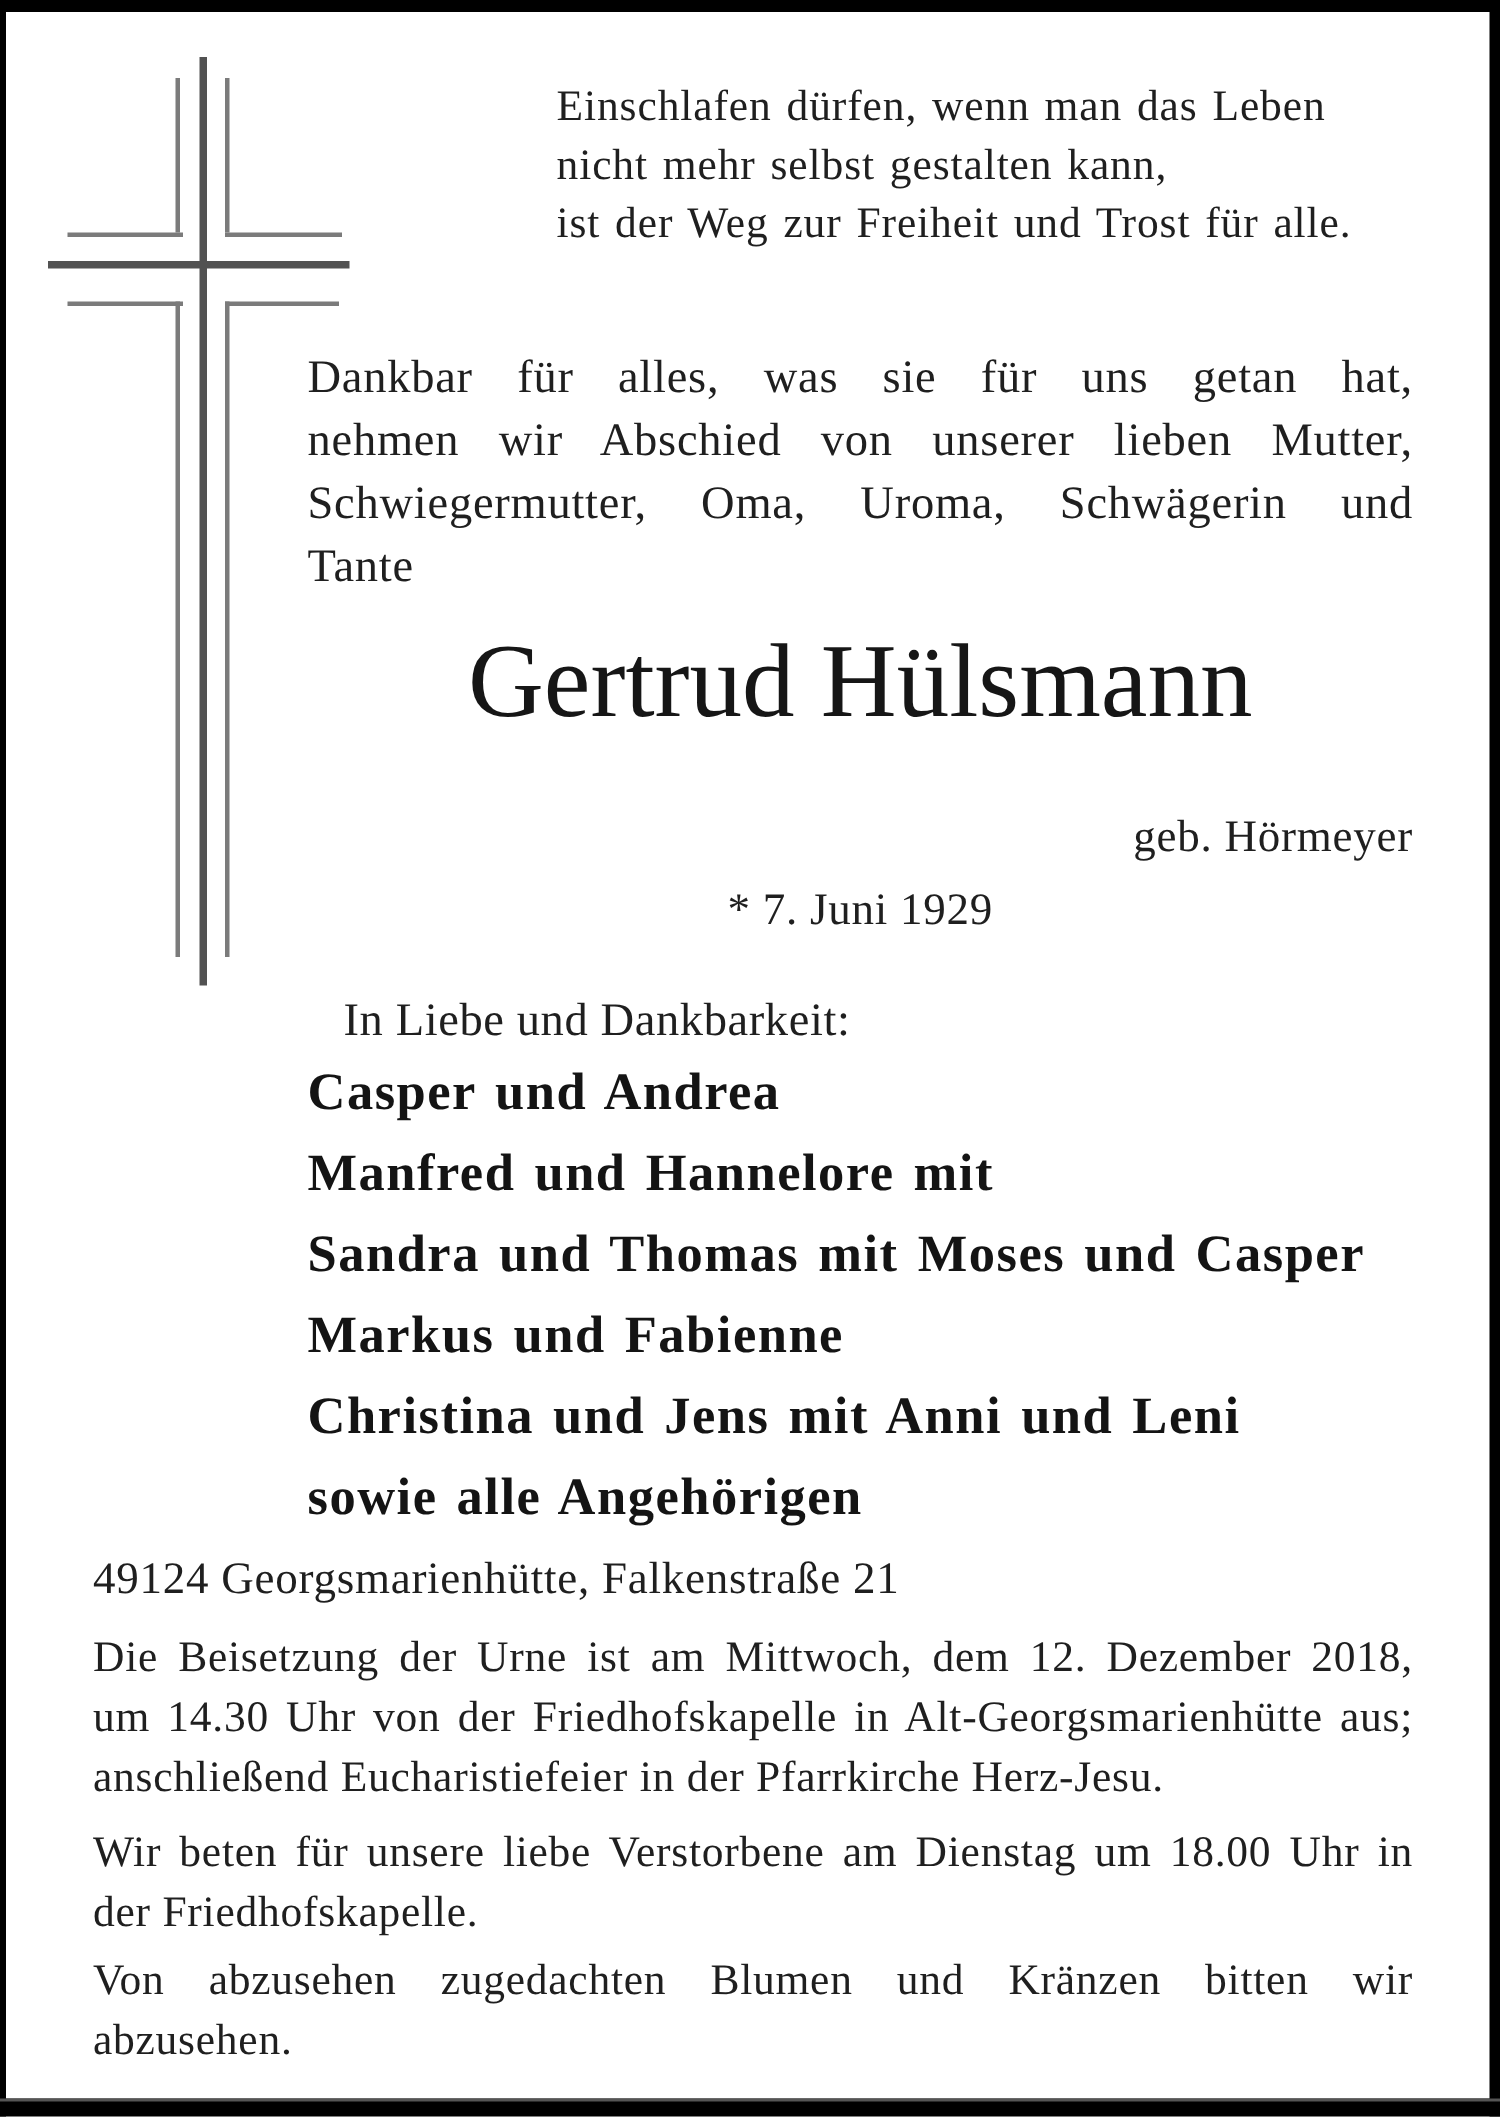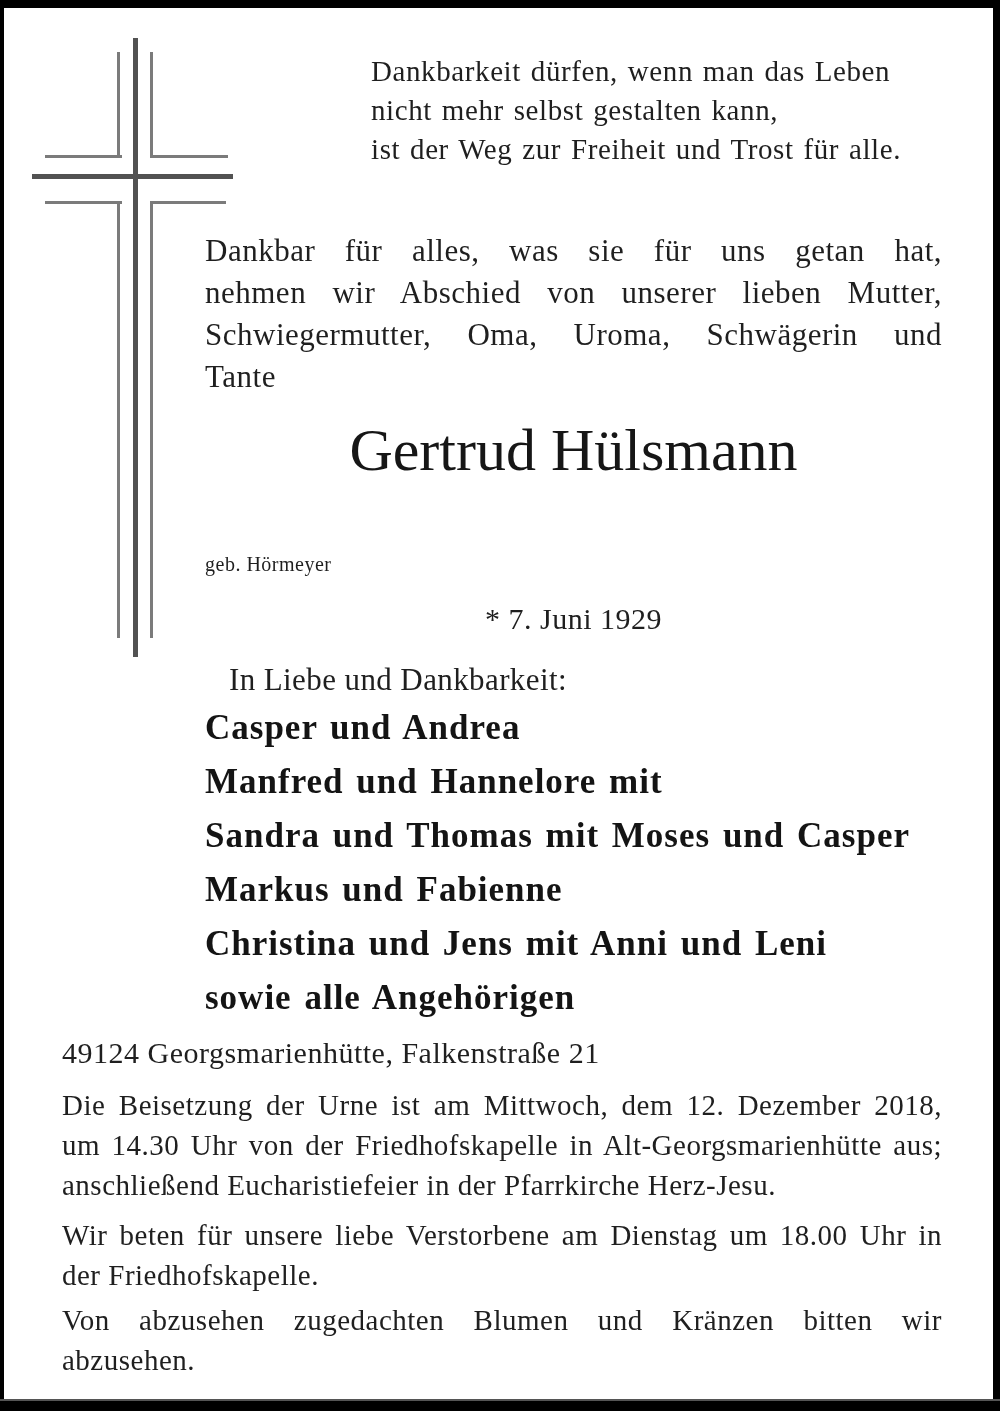--- a/index.html
+++ b/index.html
@@ -37,23 +37,23 @@
   .tr-h{left:150px;top:155px;width:78px;height:3px;}
   .bl-h{left:45px;top:201px;width:77px;height:3px;}
   .br-h{left:150px;top:201px;width:76px;height:3px;}
   .bl-v{left:117px;top:201px;width:3px;height:437px;}
   .br-v{left:150px;top:201px;width:3px;height:437px;}
   
   .abs{position:absolute;}
   .epigraph{left:371px;top:52px;width:585px;font-size:29px;line-height:39px;letter-spacing:.6px;word-spacing:2px;}
   .thanks{left:205px;top:230px;width:737px;font-size:31px;line-height:42px;letter-spacing:.5px;}
   .j{text-align:justify;text-align-last:justify;}
-  .name{left:205px;top:420px;width:737px;font-size:60px;line-height:1;text-align:center;white-space:nowrap;color:#161616;}
-  .maiden{left:205px;top:540px;width:737px;font-size:20px;line-height:1.2;letter-spacing:.5px;text-align:left;margin-top:12px;}
-  .dates{left:205px;top:588px;width:737px;font-size:30px;line-height:1.25;letter-spacing:.5px;display:flex;justify-content:center;gap:72px;margin-top:12px;}
+  .name{left:205px;top:420px;width:737px;font-size:70px;line-height:1;text-align:center;white-space:nowrap;color:#161616;}
+  .maiden{left:205px;top:540px;width:737px;font-size:30px;line-height:1.2;letter-spacing:.5px;text-align:right;}
+  .dates{left:205px;top:588px;width:737px;font-size:30px;line-height:1.25;letter-spacing:.5px;display:flex;justify-content:center;gap:72px;}
   .intro{left:205px;top:660px;width:737px;font-size:31px;line-height:40px;letter-spacing:.4px;margin-left:24px;}
   .mourners{left:205px;top:701px;width:760px;font-size:35px;line-height:54px;font-weight:bold;letter-spacing:1px;word-spacing:3px;color:#141414;}
   .address{left:62px;top:1033px;width:880px;font-size:30px;line-height:40px;letter-spacing:.5px;}
   .funeral{left:62px;top:1085px;width:880px;font-size:29px;line-height:40px;letter-spacing:.5px;}
   .prayer{left:62px;top:1215px;width:880px;font-size:29px;line-height:40px;letter-spacing:.5px;}
   .flowers{left:62px;top:1300px;width:880px;font-size:29px;line-height:40px;letter-spacing:.5px;}
 </style>
 </head>
 <body>
 
@@ -69,21 +69,21 @@
   <div class="bar thin tr-v"></div>
   <div class="bar thin tl-h"></div>
   <div class="bar thin tr-h"></div>
   <div class="bar thin bl-h"></div>
   <div class="bar thin br-h"></div>
   <div class="bar thin bl-v"></div>
   <div class="bar thin br-v"></div>
 </div>
 
 <div class="abs epigraph">
-  <div>Dankbarkeit dürfen, wenn man das Leben</div>
+  <div>Einschlafen dürfen, wenn man das Leben</div>
   <div>nicht mehr selbst gestalten kann,</div>
   <div>ist der Weg zur Freiheit und Trost für alle.</div>
 </div>
 
 <div class="abs thanks">
   <div class="j">Dankbar für alles, was sie für uns getan hat,</div>
   <div class="j">nehmen wir Abschied von unserer lieben Mutter,</div>
   <div class="j">Schwiegermutter, Oma, Uroma, Schwägerin und</div>
   <div>Tante</div>
 </div>

